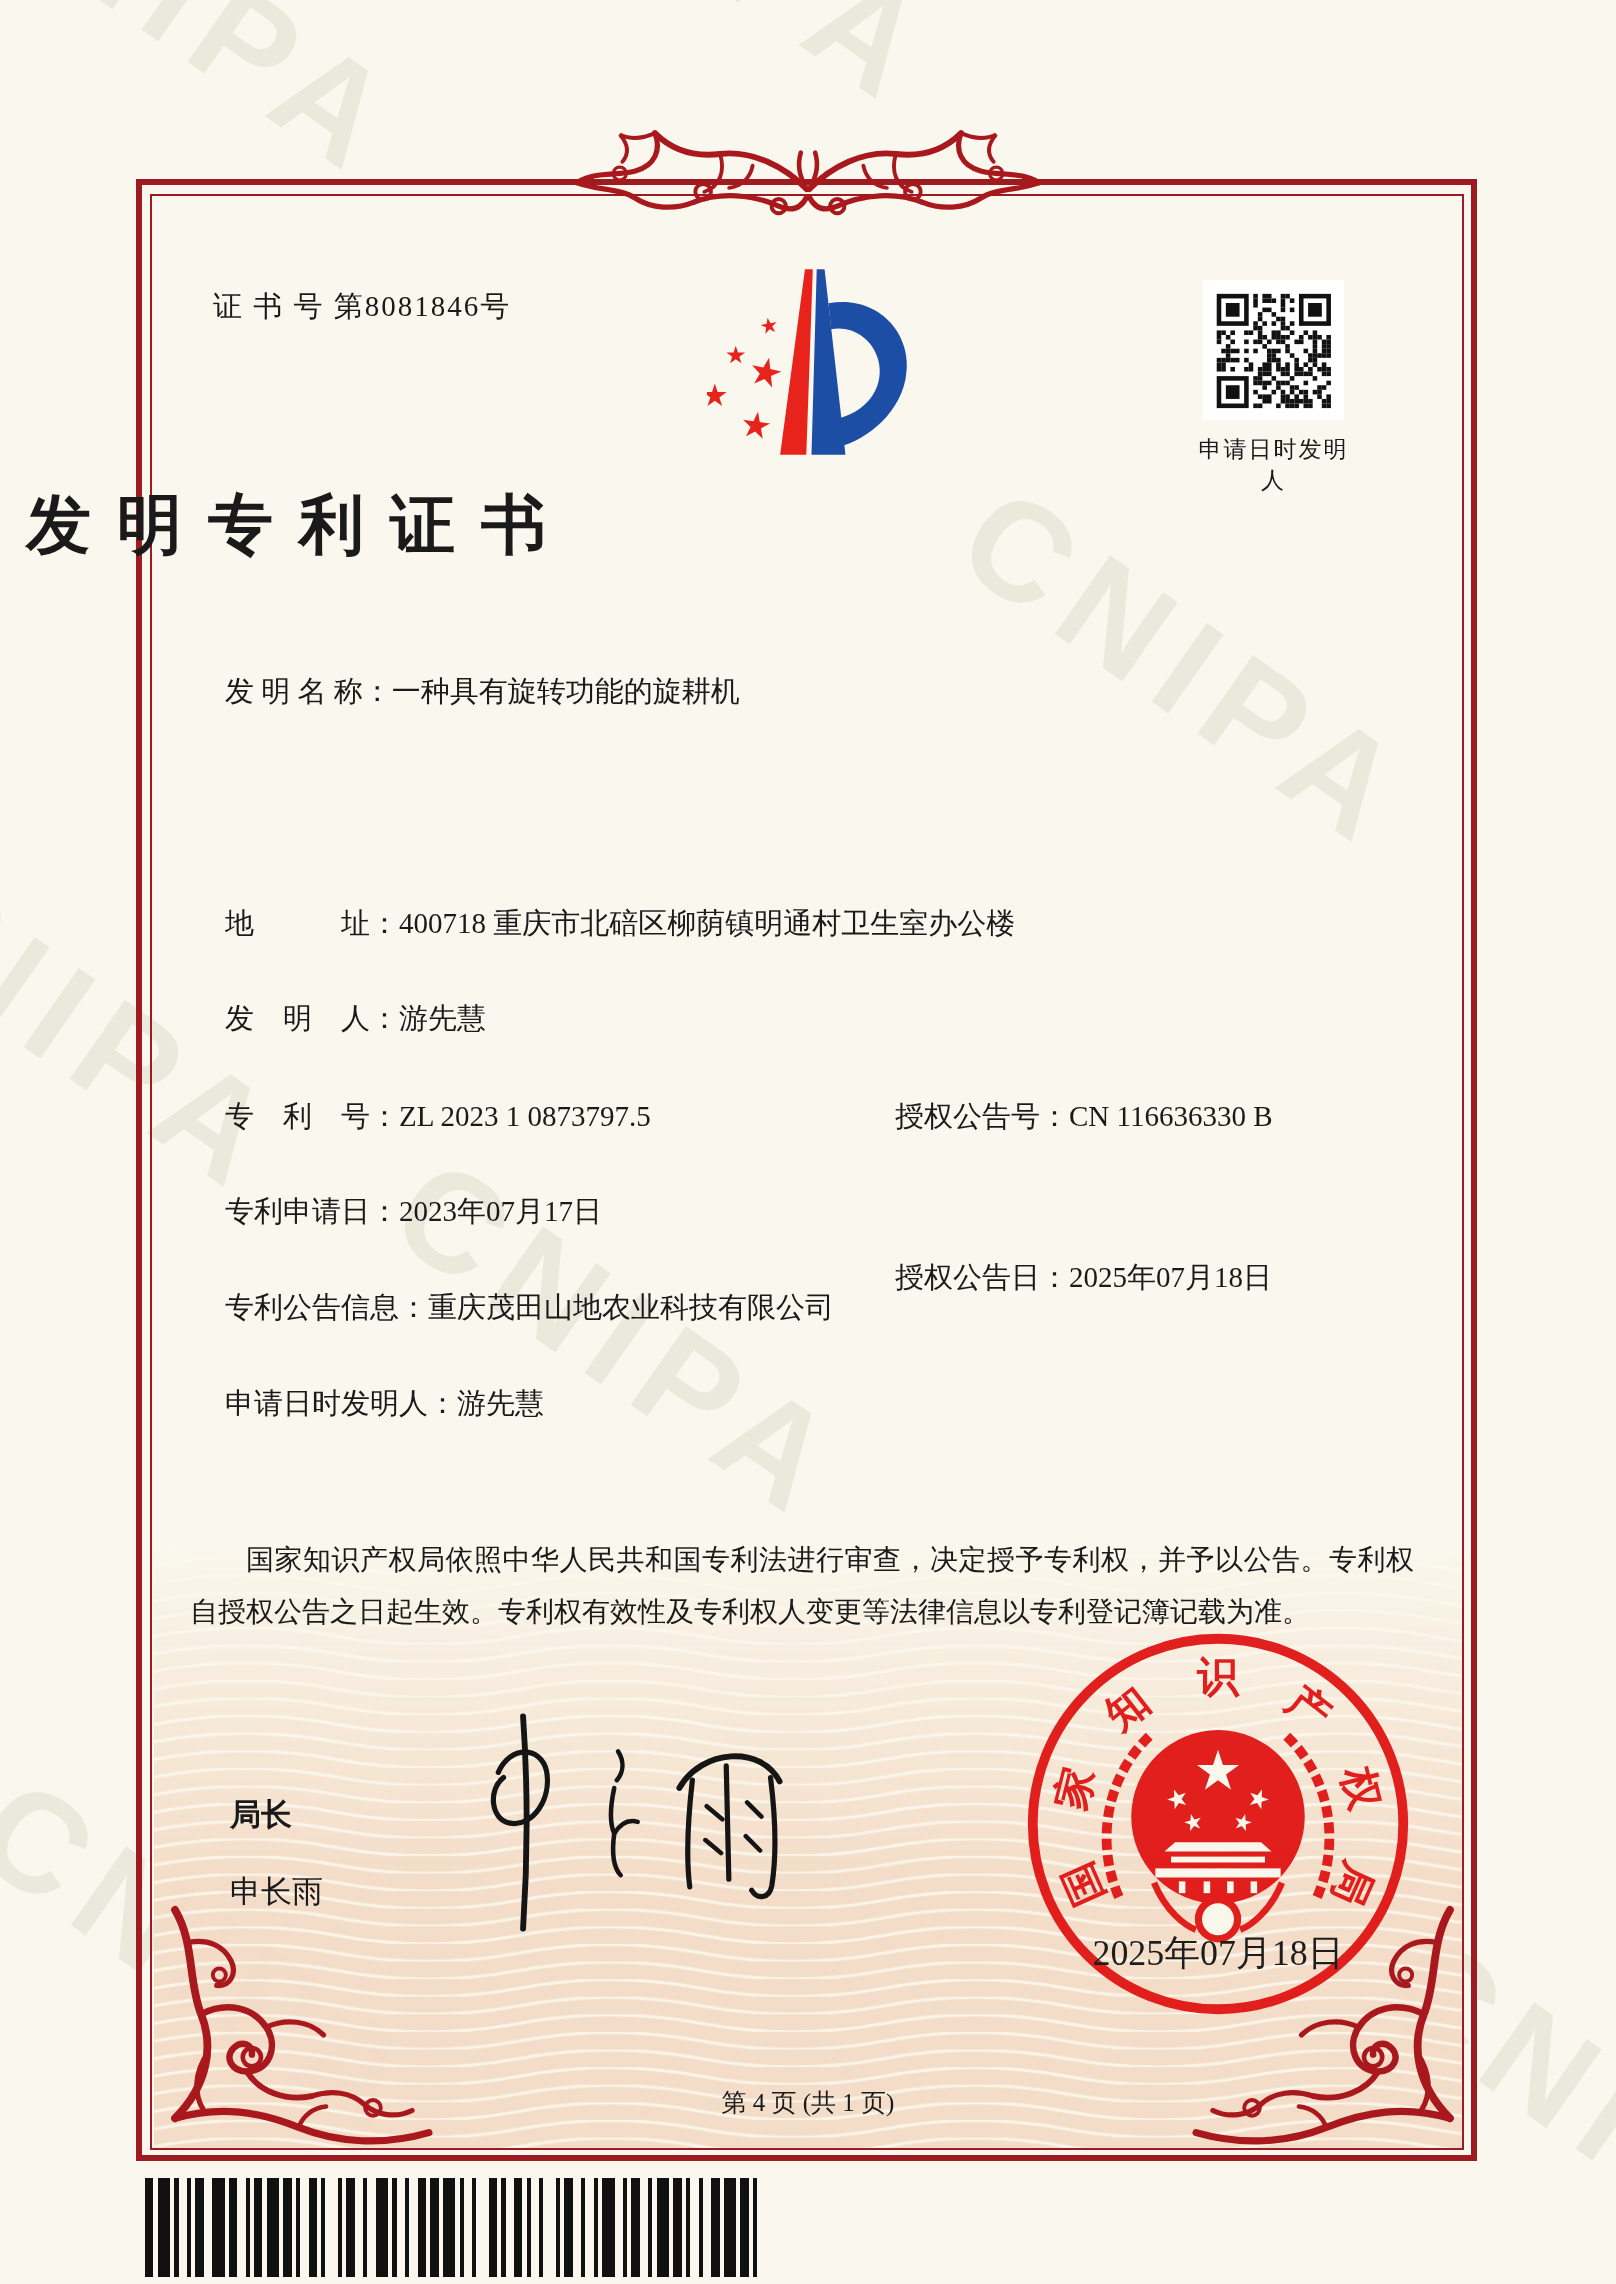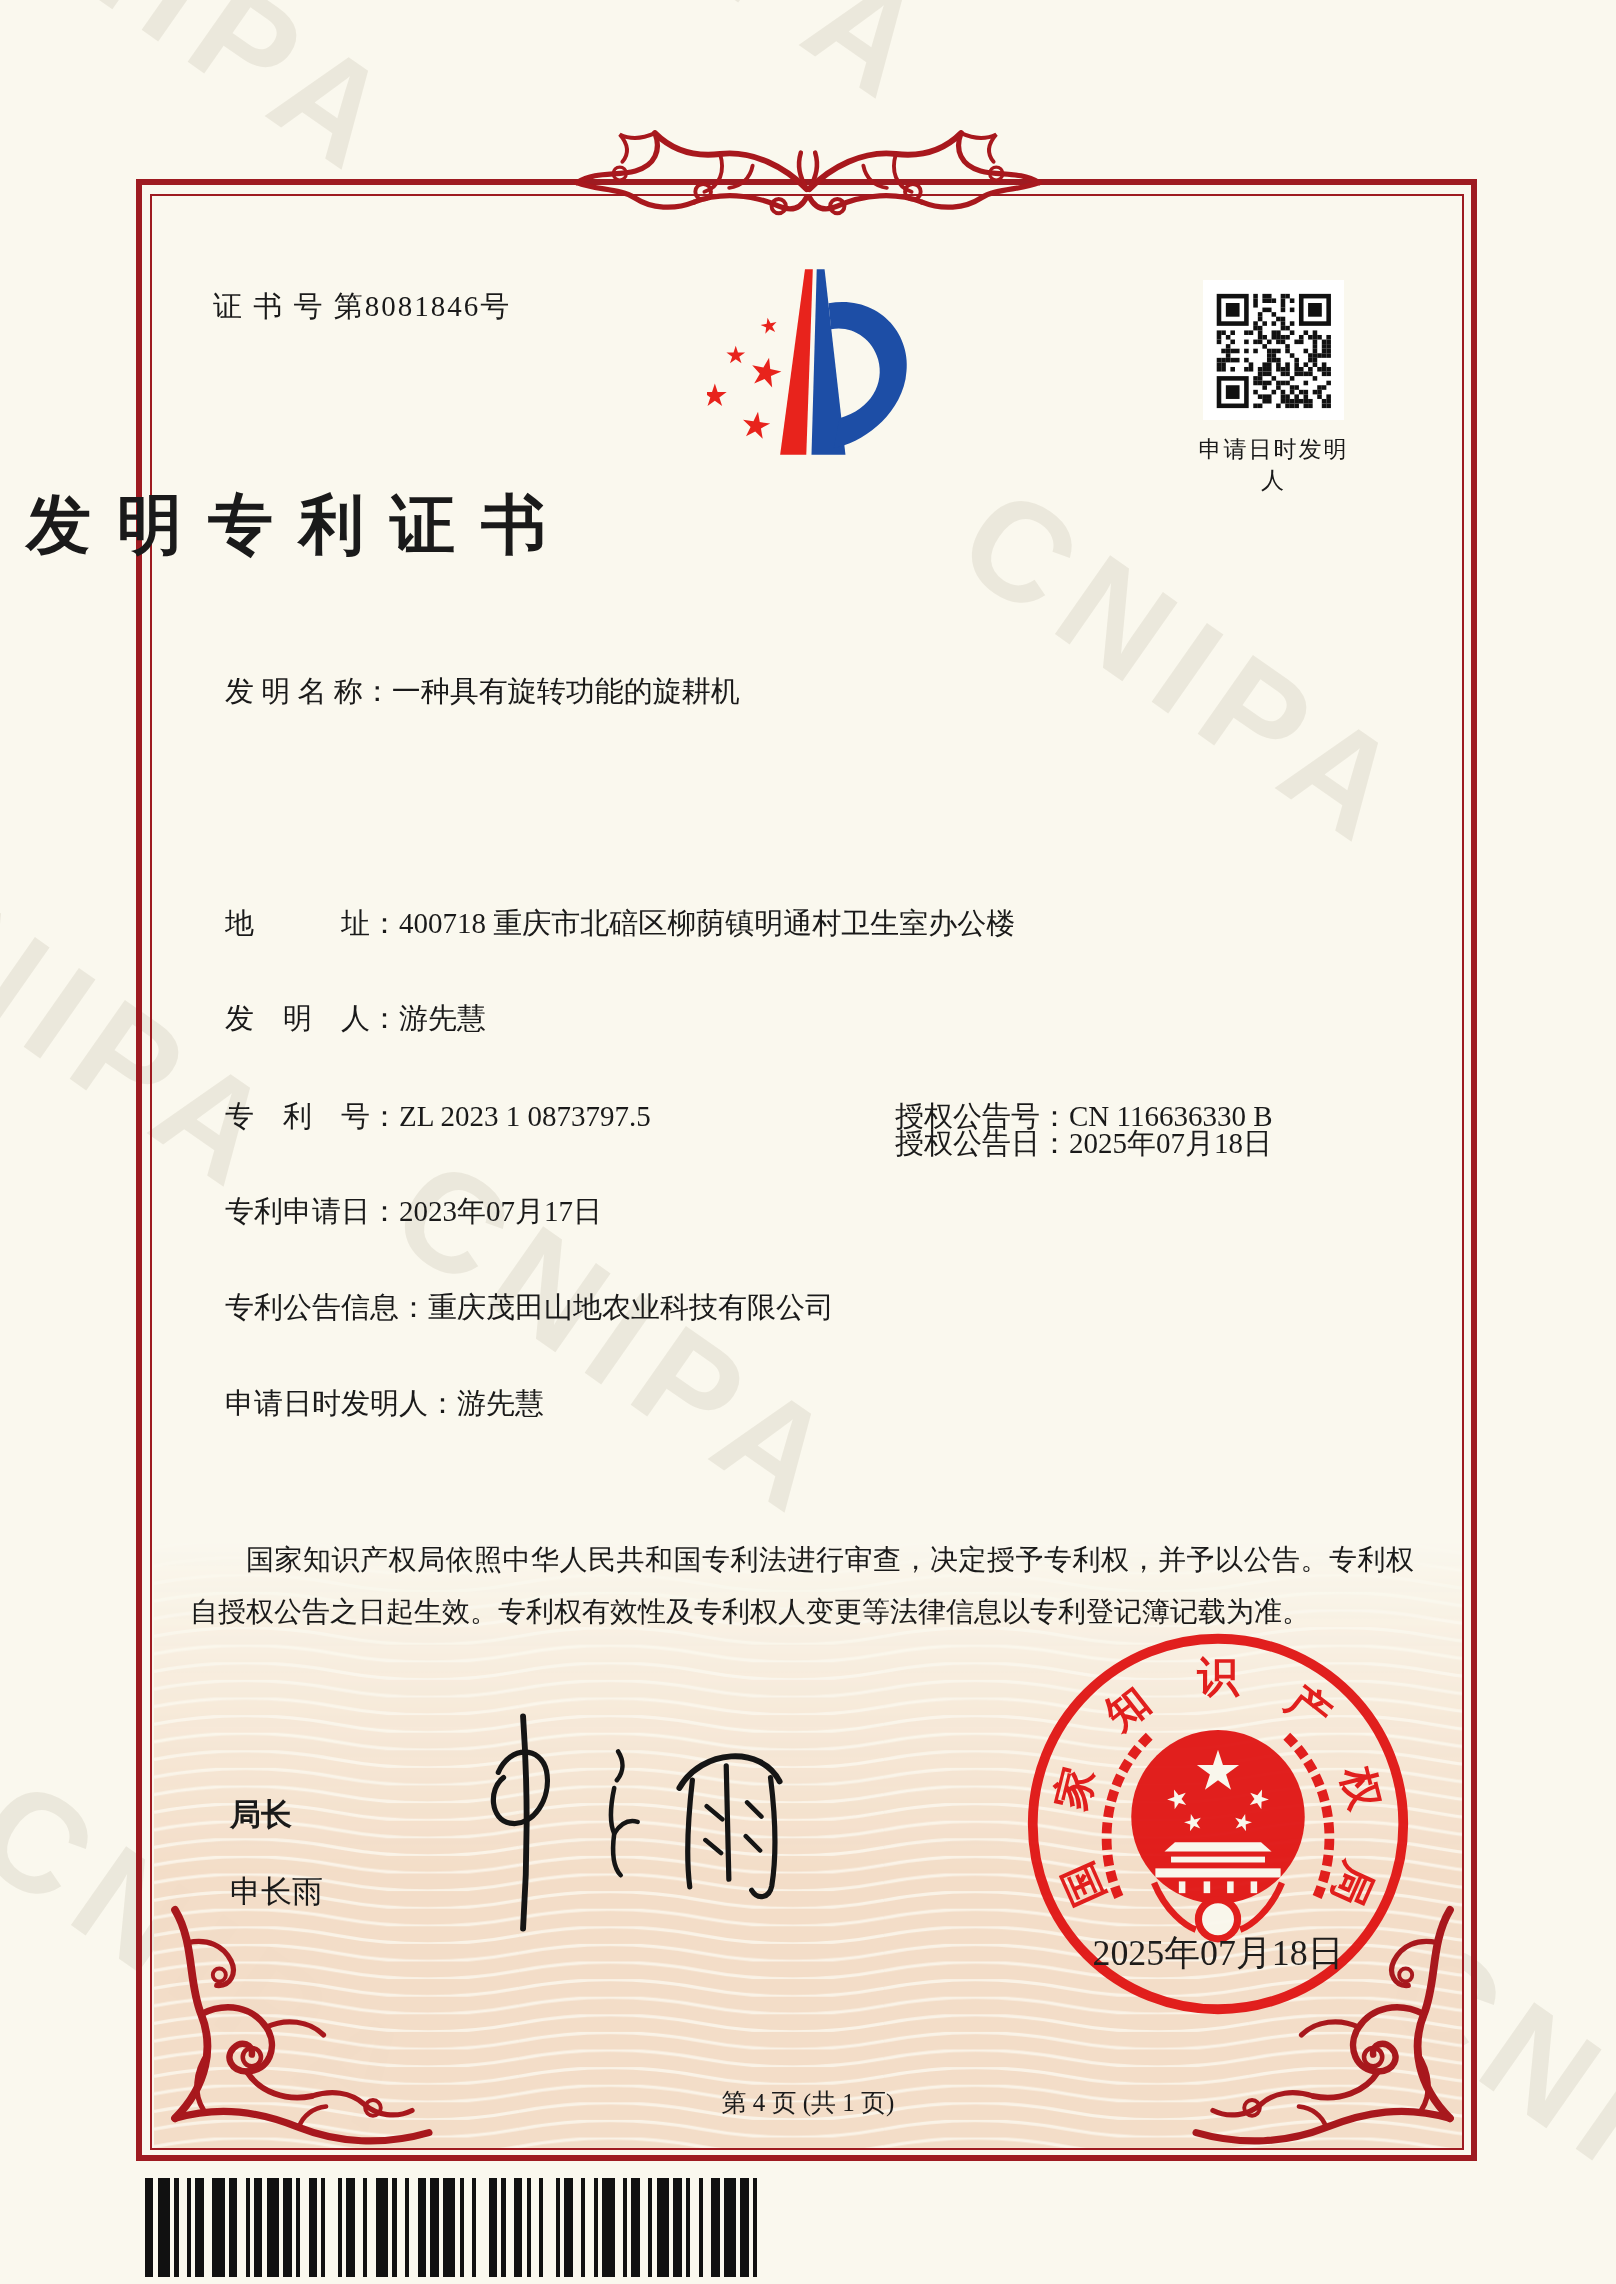--- a/index.html
+++ b/index.html
@@ -18,21 +18,21 @@
   .frame-inner{position:absolute;left:150px;top:194px;width:1314px;height:1956px;
       border:2px solid #9e1b21;box-sizing:border-box;}
   .abs{position:absolute;}
   
   .cert-no{left:213px;top:287px;font-size:29px;letter-spacing:2px;white-space:pre;}
   .title{left:0;top:481px;width:1616px;font-size:65px;font-weight:700;
       letter-spacing:26px;text-indent:26px;}
   .row{font-size:29px;white-space:pre;}
   .r1{left:225px;top:672px;} .r2{left:225px;top:806px;} .r3{left:225px;top:904px;}
   .r4{left:225px;top:999px;} .r5{left:225px;top:1097px;} .r5b{left:895px;top:1097px;}
-  .r6{left:225px;top:1192px;} .r6b{left:895px;top:1124px;}
+  .r6{left:225px;top:1192px;} .r6b{left:895px;top:1258px;}
   .r7{left:225px;top:1288px;} .r8{left:225px;top:1384px;}
   .statement{left:190px;top:1534px;width:1224px;font-size:28px;line-height:1.84;
       text-align:justify;text-indent:2em;margin:0;}
   .sign-title{left:230px;top:1794px;font-size:31px;font-weight:700;
       font-family:"Liberation Sans","DejaVu Sans",sans-serif;}
   .sign-name{left:230px;top:1871px;font-size:31px;font-weight:400;
       font-family:"Liberation Sans","DejaVu Sans",sans-serif;}
   .footer{left:0;top:2086px;width:1616px;text-align:center;font-size:25px;}
   .qr-box{left:1203px;top:280px;width:141px;height:140px;background:#ffffff;}
   .qr-caption{left:1190px;top:434px;width:167px;text-align:center;font-size:23px;letter-spacing:2px;}

